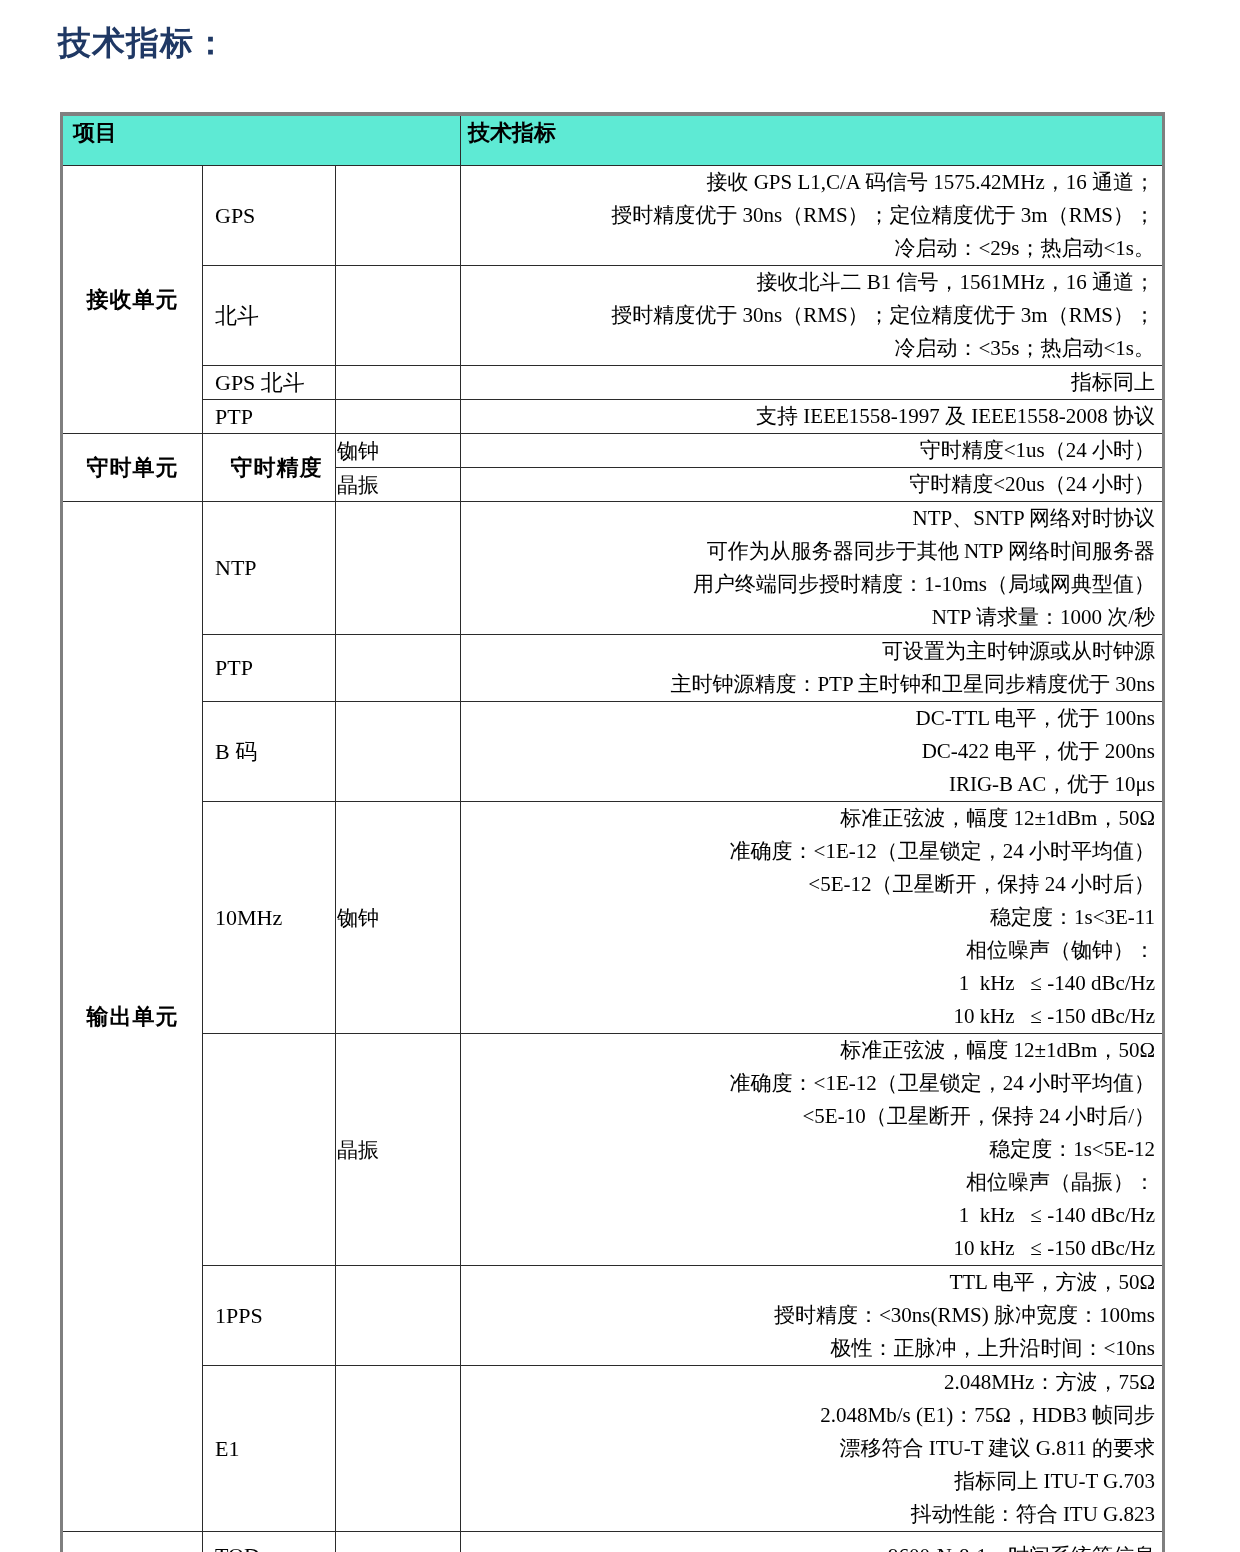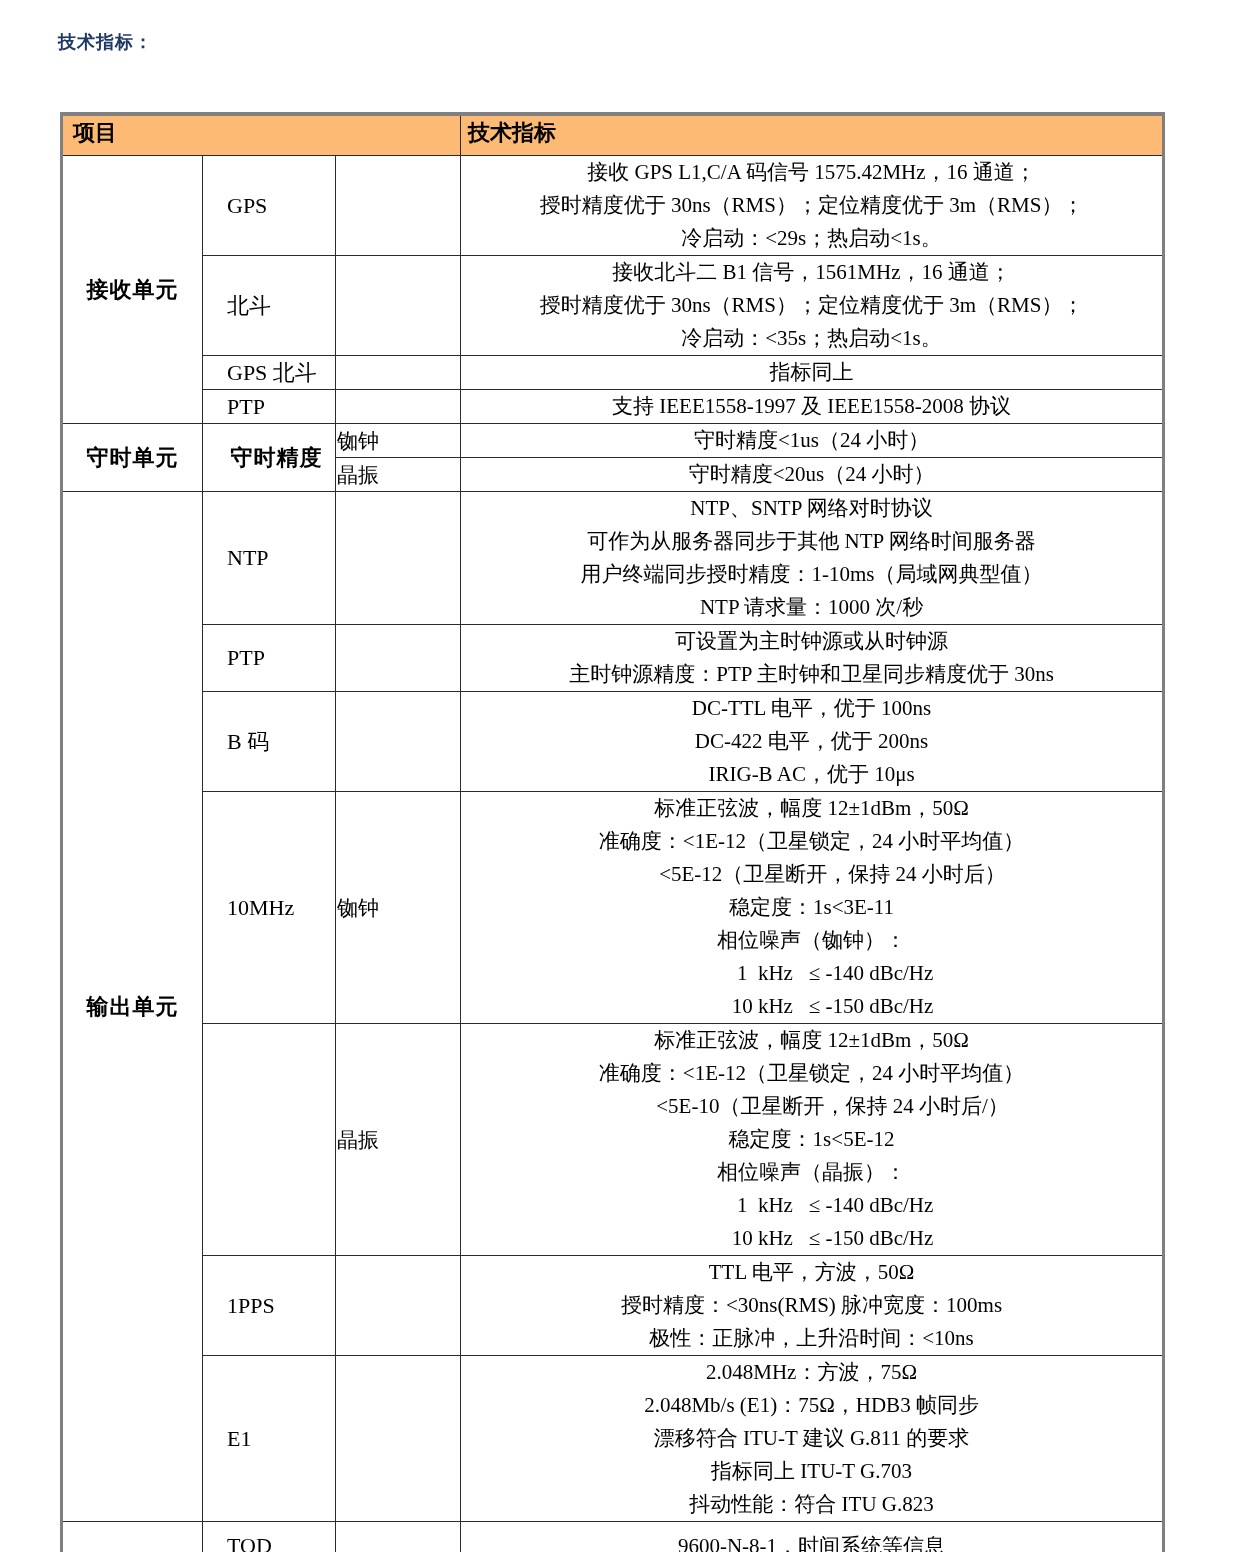--- a/index.html
+++ b/index.html
@@ -6,53 +6,53 @@
   body {
     width: 1240px; height: 1552px;
     background: #ffffff;
     font-family: "Liberation Serif", "DejaVu Serif", serif;
     color: #000000;
   }
   .doc-title {
     margin: 24px 0 8px 58px;
     font-family: "Liberation Sans", "DejaVu Sans", sans-serif;
     font-weight: bold;
-    font-size: 18px;
+    font-size: 33px;
     line-height: 37px;
     color: #1f3864;
     letter-spacing: 1px;
   }
   table.spec {
     border-collapse: collapse;
     table-layout: fixed;
     margin: 51px 0 0 60px;
     width: 1102px;
     border: 3px solid #7f7f7f;
     border-top: 4px solid #808080;
   }
   th, td {
     border: 1.6px solid #2b2b2b;
     vertical-align: middle;
     overflow: hidden;
   }
   thead th {
-    background: #fdba74;
+    background: #5eead4;
     font-size: 22px;
     font-weight: bold;
     text-align: left;
     height: 33px;
-    padding: 0 0 6px 10px;
+    padding: 0 0 16px 10px;
   }
   thead th.th-spec { padding-left: 7px; }
   td.c1 { font-weight: bold; text-align: center; font-size: 22px; letter-spacing: 1px; }
-  td.c2 { text-align: left; padding-left: 24px; font-size: 22px; }
+  td.c2 { text-align: left; padding-left: 12px; font-size: 22px; }
   td.c2c { font-weight: bold; text-align: center; font-size: 22px; padding-left: 16px; letter-spacing: 1px; }
   td.c3 { font-size: 21px; }
   td.c4 {
-    text-align: center;
+    text-align: right;
     padding: 0 7px;
     font-size: 21px;
     line-height: 33px;
     white-space: pre-wrap;
   }
 </style>
 </head>
 <body>
 
 <div class="doc-title">技术指标：</div>

